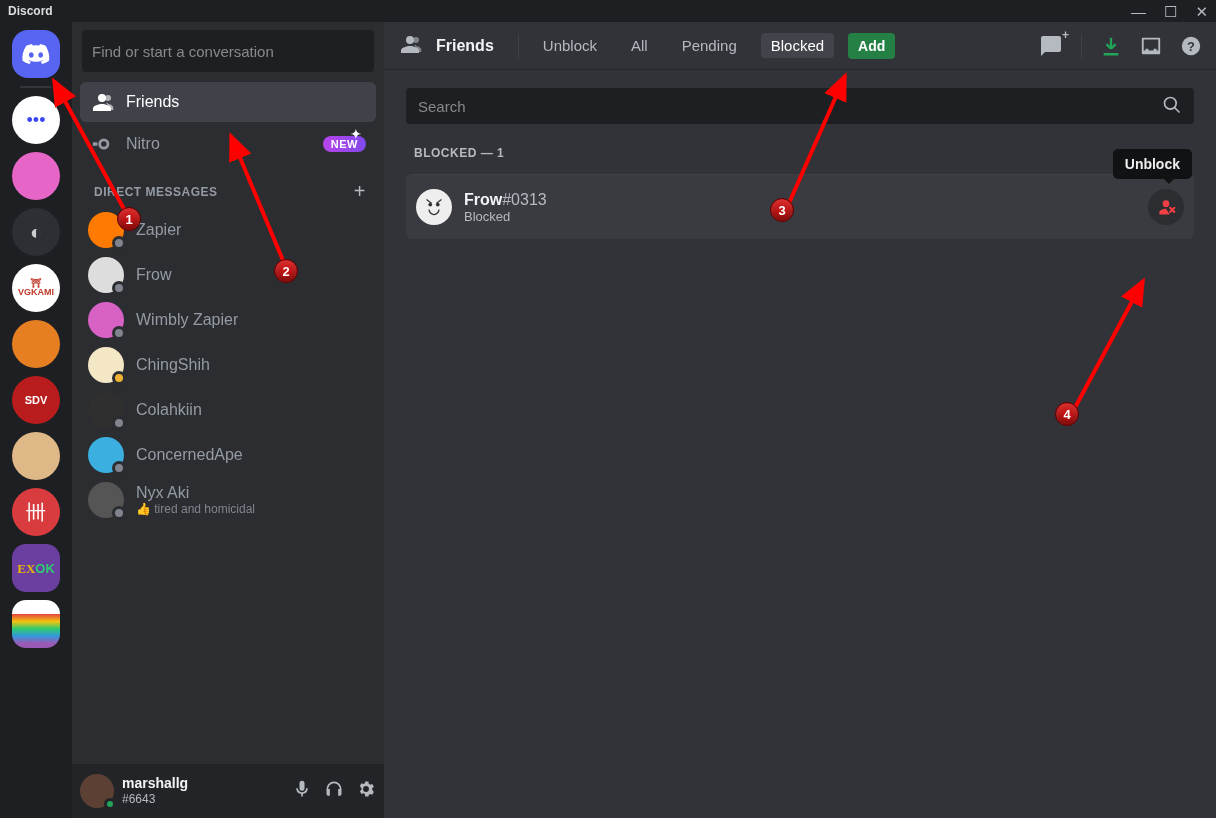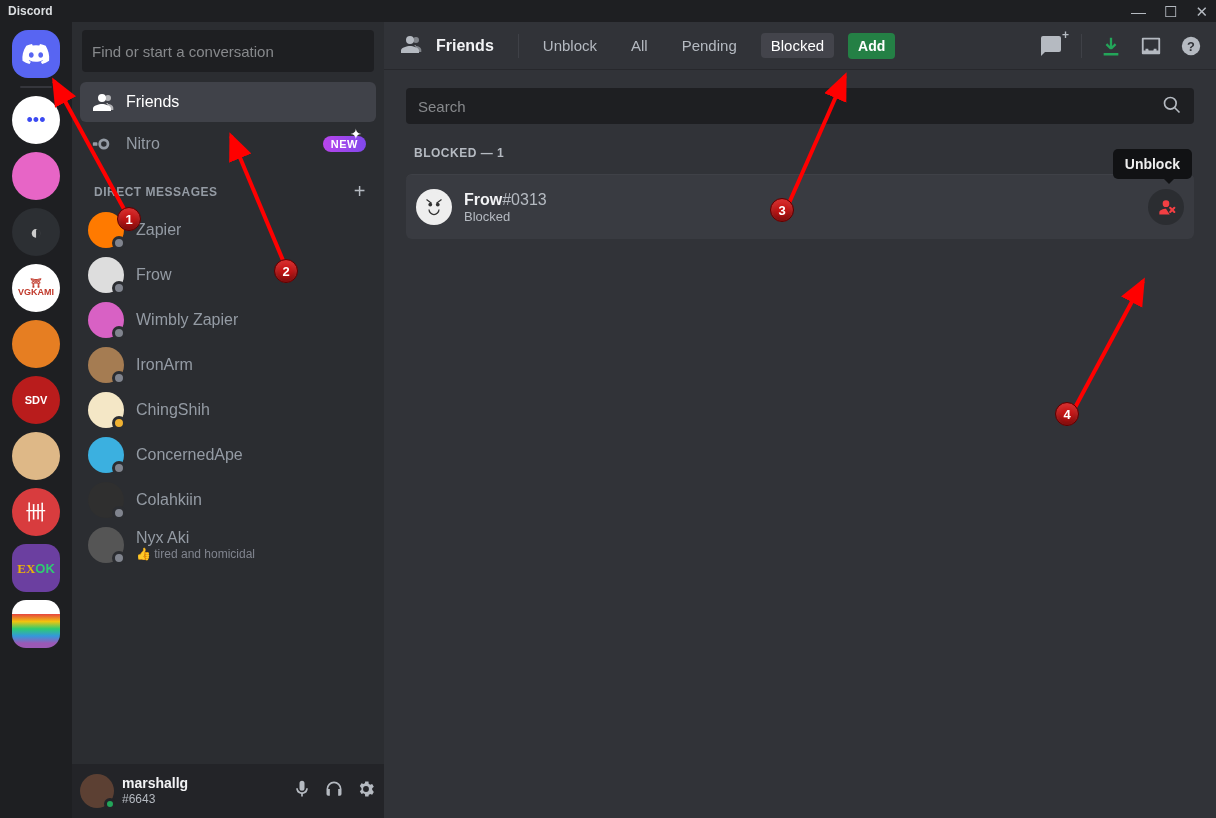--- a/index.html
+++ b/index.html
@@ -159,49 +159,41 @@
         </div>
       <div class="dm">
           <div class="av" style="background:#d861c4;">
             <div class="st"></div>
           </div>
           <div class="nmwrap">
             <span class="nm">Wimbly Zapier</span>
           </div>
         </div>
       <div class="dm">
-          <div class="av" style="background:#a57c52;">
-            <div class="st"></div>
-          </div>
-          <div class="nmwrap">
-            <span class="nm">IronArm</span>
-          </div>
-        </div>
-      <div class="dm">
           <div class="av" style="background:#f4e7c6;">
             <div class="st" style="background:#f0b232;"></div>
           </div>
           <div class="nmwrap">
             <span class="nm">ChingShih</span>
           </div>
         </div>
       <div class="dm">
+          <div class="av" style="background:#2f2f2f;">
+            <div class="st"></div>
+          </div>
+          <div class="nmwrap">
+            <span class="nm">Colahkiin</span>
+          </div>
+        </div>
+      <div class="dm">
           <div class="av" style="background:#3bb0e0;">
             <div class="st"></div>
           </div>
           <div class="nmwrap">
             <span class="nm">ConcernedApe</span>
-          </div>
-        </div>
-      <div class="dm">
-          <div class="av" style="background:#2f2f2f;">
-            <div class="st"></div>
-          </div>
-          <div class="nmwrap">
-            <span class="nm">Colahkiin</span>
           </div>
         </div>
       <div class="dm">
           <div class="av" style="background:#555;">
             <div class="st"></div>
           </div>
           <div class="nmwrap">
             <span class="nm">Nyx Aki</span>
             <span class="sub">👍 tired and homicidal</span>
           </div>

